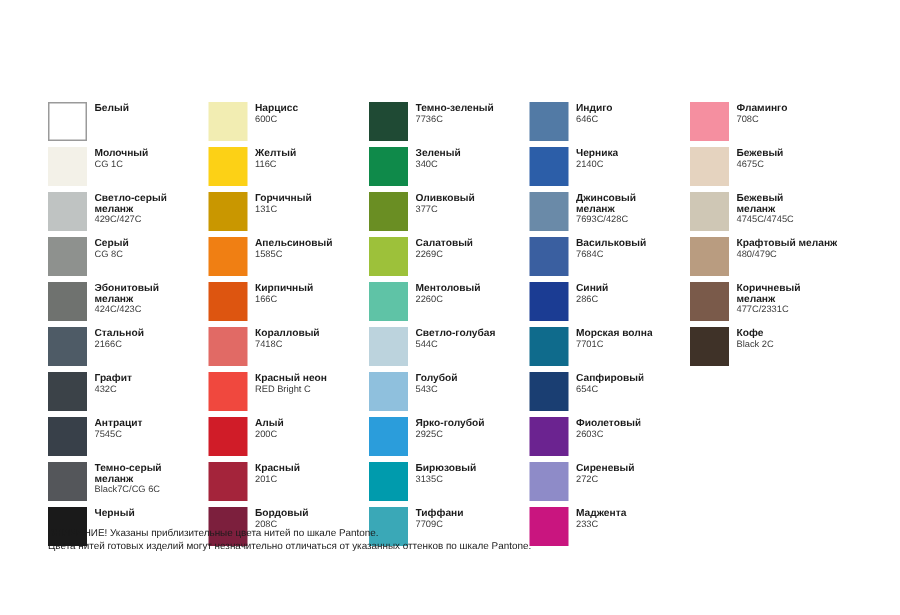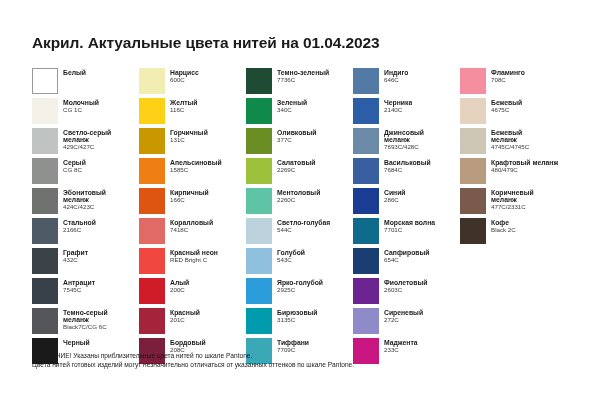--- a/index.html
+++ b/index.html
@@ -87,21 +87,20 @@
     margin: 0 0 2px 0;
     font-size: 6.6px;
     color: #1b1b1b;
   }
 </style>
 </head>
 <body>
 
 <div class="page">
 
-  <div class="title">Акрил. Актуальные цвета нитей на 01.04.2023</div>
 
   <div class="grid">
 
     <div class="col">
       <div class="swatch-row">
         <div class="chip outlined" style="background:#ffffff"></div>
         <div class="labels">
           <span class="cname">Белый</span>
           <span class="ccode"></span>
         </div>

